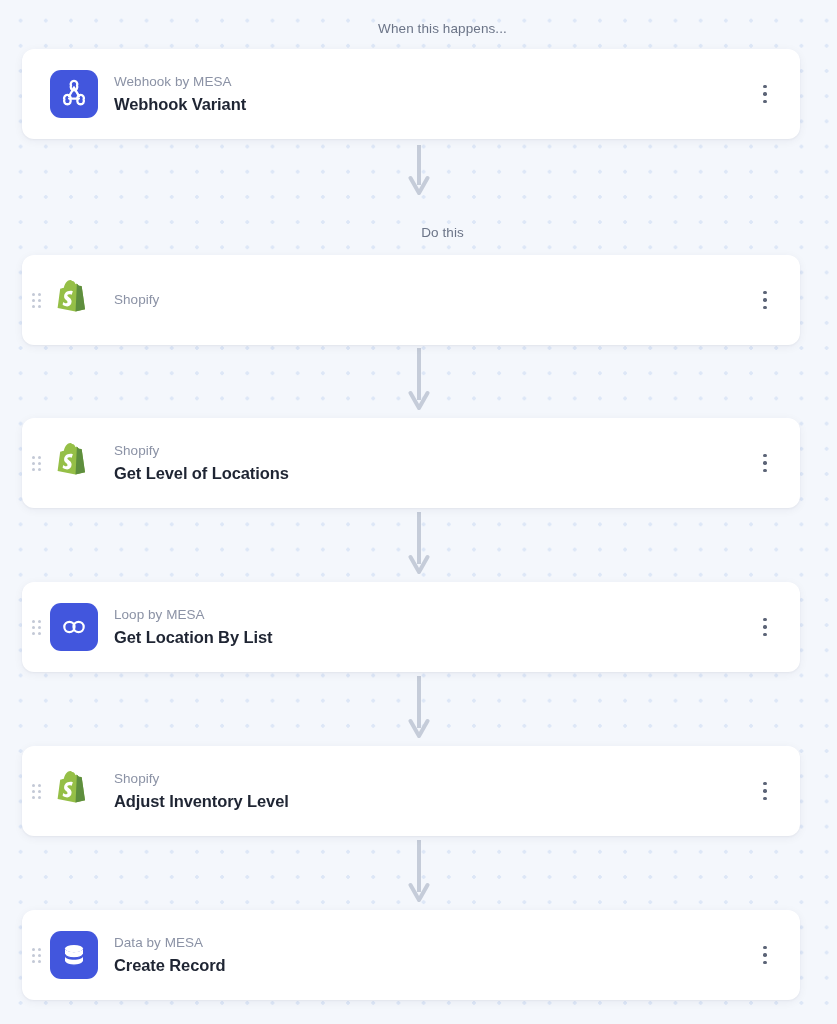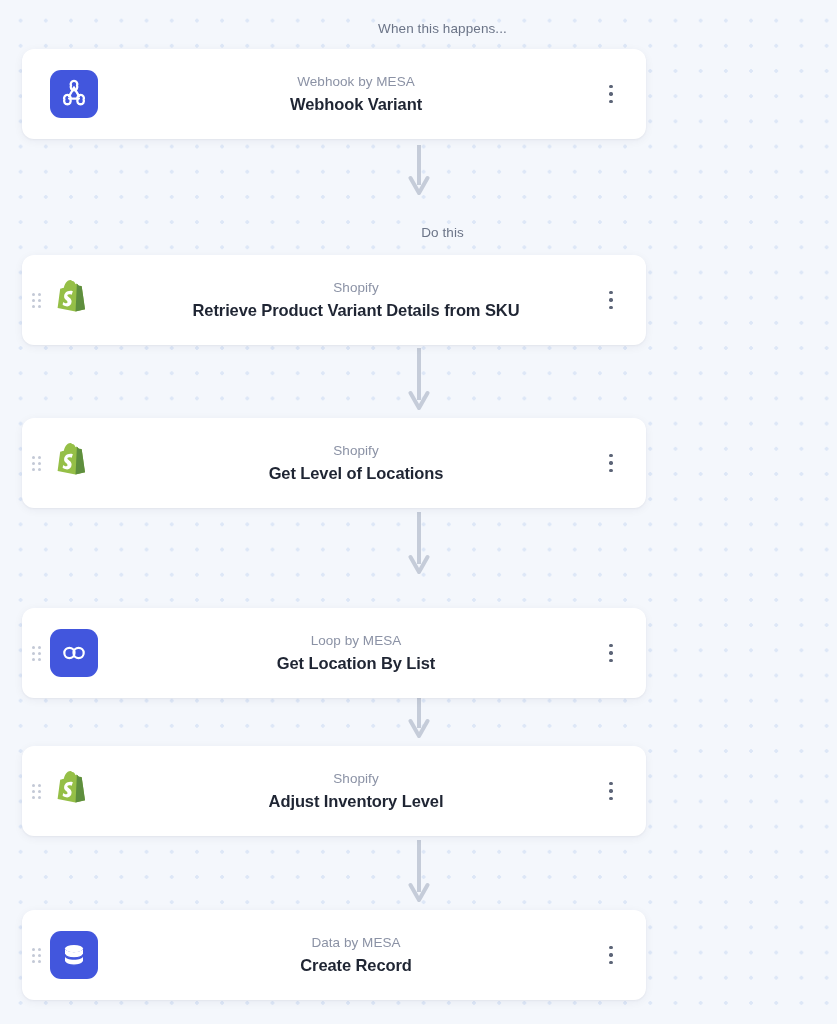--- a/index.html
+++ b/index.html
@@ -46,29 +46,28 @@
     display: flex;
     justify-content: center;
     pointer-events: none;
   }
   .connector svg { display: block; }
 
   
   .card {
     position: absolute;
     left: 22px;
-    width: 624px;
+    width: 778px;
     background: #ffffff;
     border-radius: 12px;
     box-shadow: 0 1px 2px rgba(32, 45, 80, 0.05),
                 0 2px 10px rgba(32, 45, 80, 0.055);
     display: flex;
     align-items: center;
     padding: 0 22px 0 0;
-    text-align: center;
   }
 
   .drag-handle {
     width: 28px;
     min-width: 28px;
     height: 100%;
     display: flex;
     align-items: center;
     justify-content: center;
     cursor: grab;
@@ -238,21 +237,20 @@
                  l0.82 -2.71 c0 0 1.61 1.38 2.96 1.38 c0.89 0 1.25 -0.7 1.25 -1.21
                  c0 -2.1 -3.45 -2.2 -3.45 -5.66 c0 -2.92 2.1 -5.75 6.32 -5.75
                  c1.63 0 2.43 0.47 2.43 0.47 z" fill="#ffffff"></path>
         <path d="M21.5 7.05 c-2.37 0.74 -4.93 1.54 -7.11 2.22
                  c0.62 -2.57 2.55 -7.62 6.59 -7.62 c0.53 0 1.14 0.28 1.63 0.93
                  c-1.3 0.61 -2.17 1.74 -2.17 4.47 z" fill="none"></path>
       </svg>
         </div>
         <div class="card-text">
           <div class="card-subtitle">Shopify</div>
-          <div class="card-title">Retrieve Product Variant Details from SKU</div>
         </div>
         <div class="kebab">
           <i></i>
           <i></i>
           <i></i>
         </div>
       </div>
       <div class="card" style="top: 418px; height: 90px;">
         <div class="drag-handle">
           <span class="drag-dots">
@@ -291,21 +289,21 @@
         <div class="card-text">
           <div class="card-subtitle">Shopify</div>
           <div class="card-title">Get Level of Locations</div>
         </div>
         <div class="kebab">
           <i></i>
           <i></i>
           <i></i>
         </div>
       </div>
-      <div class="card" style="top: 608px; height: 90px;">
+      <div class="card" style="top: 582px; height: 90px;">
         <div class="drag-handle">
           <span class="drag-dots">
             <i></i>
             <i></i>
             <i></i>
             <i></i>
             <i></i>
             <i></i>
           </span>
         </div>

